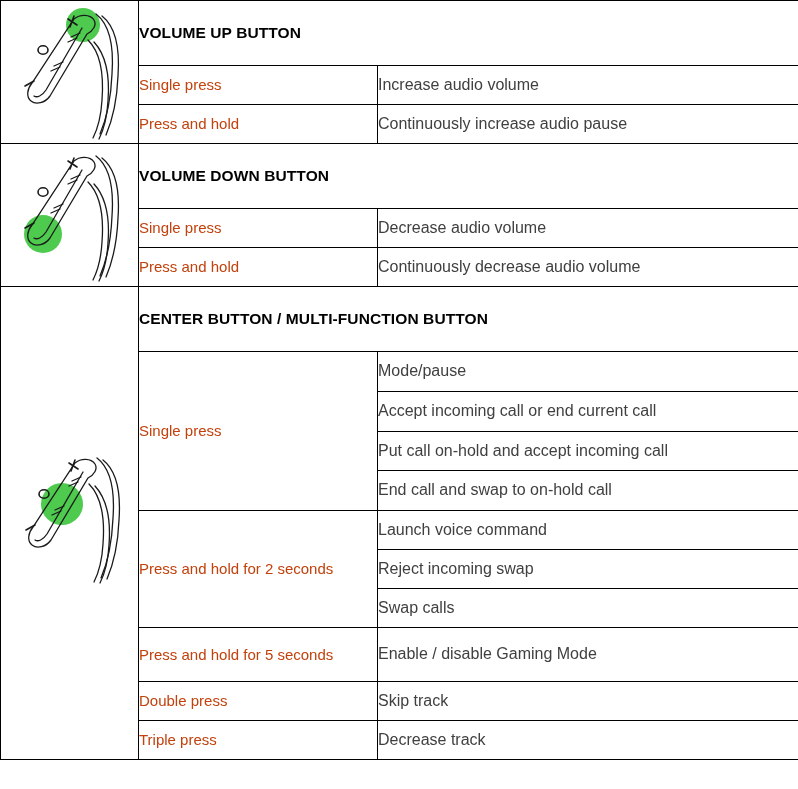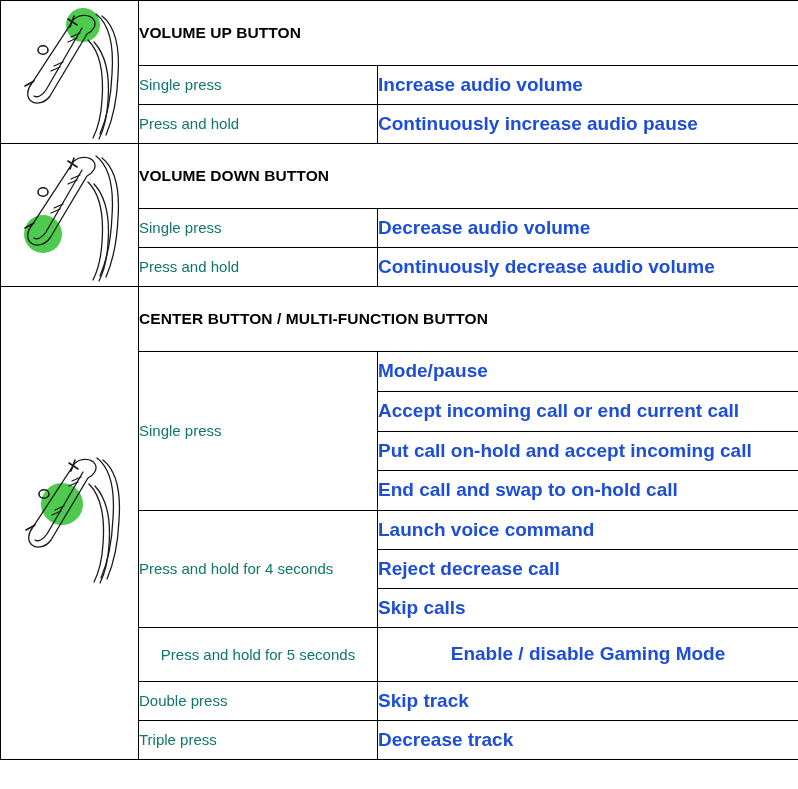--- a/index.html
+++ b/index.html
@@ -43,50 +43,50 @@
   
   .sec-head {
     font-size: 15.5px;
     font-weight: bold;
     letter-spacing: 0.1px;
     padding: 0 0 0 10px;
     color: #000;
     white-space: nowrap;
   }
   .cell-text {
-    font-size: 19px;
-    font-weight: bold;
+    font-size: 16px;
+    font-weight: normal;
     padding: 4px 6px 4px 10px;
     line-height: 1.28;
-    color: #1d4ed8;
+    color: #404040;
   }
   .cell-action {
     font-size: 15px;
     padding: 4px 8px 4px 10px;
     line-height: 1.28;
-    color: #0f766e;
+    color: #c2410c;
   }
 
   
   td.imgcell {
     padding: 0;
     text-align: center;
     vertical-align: middle;
   }
   td.noborder-left { border-left: none; }
 
   .sketch {
     display: block;
     margin: 0 auto;
   }
 
   
   .h-head   { height: 64px; }
   .h-row    { height: 38px; }
-  .h-row2   { height: 53px; text-align: center; }
+  .h-row2   { height: 53px; }
   .h-big    { height: 158px; }
 </style>
 </head>
 <body>
 
 <div class="doc">
 
   <table class="spec">
     <colgroup>
       <col class="c-img">
@@ -212,28 +212,28 @@
         <td class="cell-text h-row">Accept incoming call or end current call</td>
       </tr>
       <tr>
         <td class="cell-text h-row">Put call on-hold and accept incoming call</td>
       </tr>
       <tr>
         <td class="cell-text h-row">End call and swap to on-hold call</td>
       </tr>
 
       <tr>
-        <td class="cell-action" rowspan="3" style="height:115px">Press and hold for 4 seconds</td>
+        <td class="cell-action" rowspan="3" style="height:115px">Press and hold for 2 seconds</td>
         <td class="cell-text h-row">Launch voice command</td>
       </tr>
       <tr>
-        <td class="cell-text h-row">Reject decrease call</td>
-      </tr>
-      <tr>
-        <td class="cell-text h-row">Skip calls</td>
+        <td class="cell-text h-row">Reject incoming swap</td>
+      </tr>
+      <tr>
+        <td class="cell-text h-row">Swap calls</td>
       </tr>
 
       <tr>
         <td class="cell-action h-row2">Press and hold for 5 seconds</td>
         <td class="cell-text h-row2">Enable / disable Gaming Mode</td>
       </tr>
 
       <tr>
         <td class="cell-action h-row">Double press</td>
         <td class="cell-text h-row">Skip track</td>

